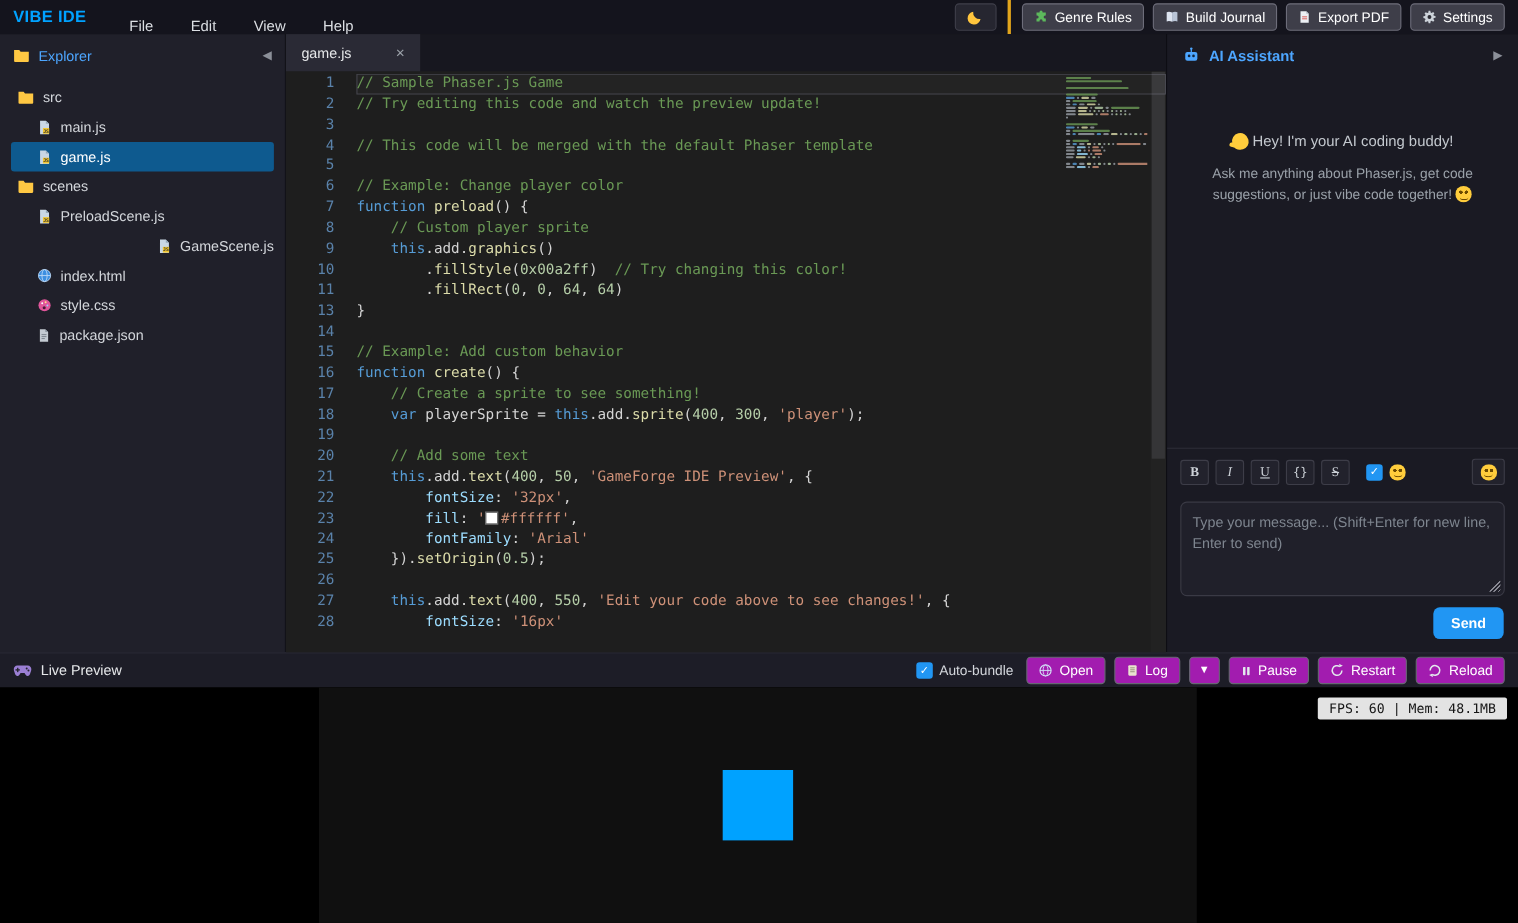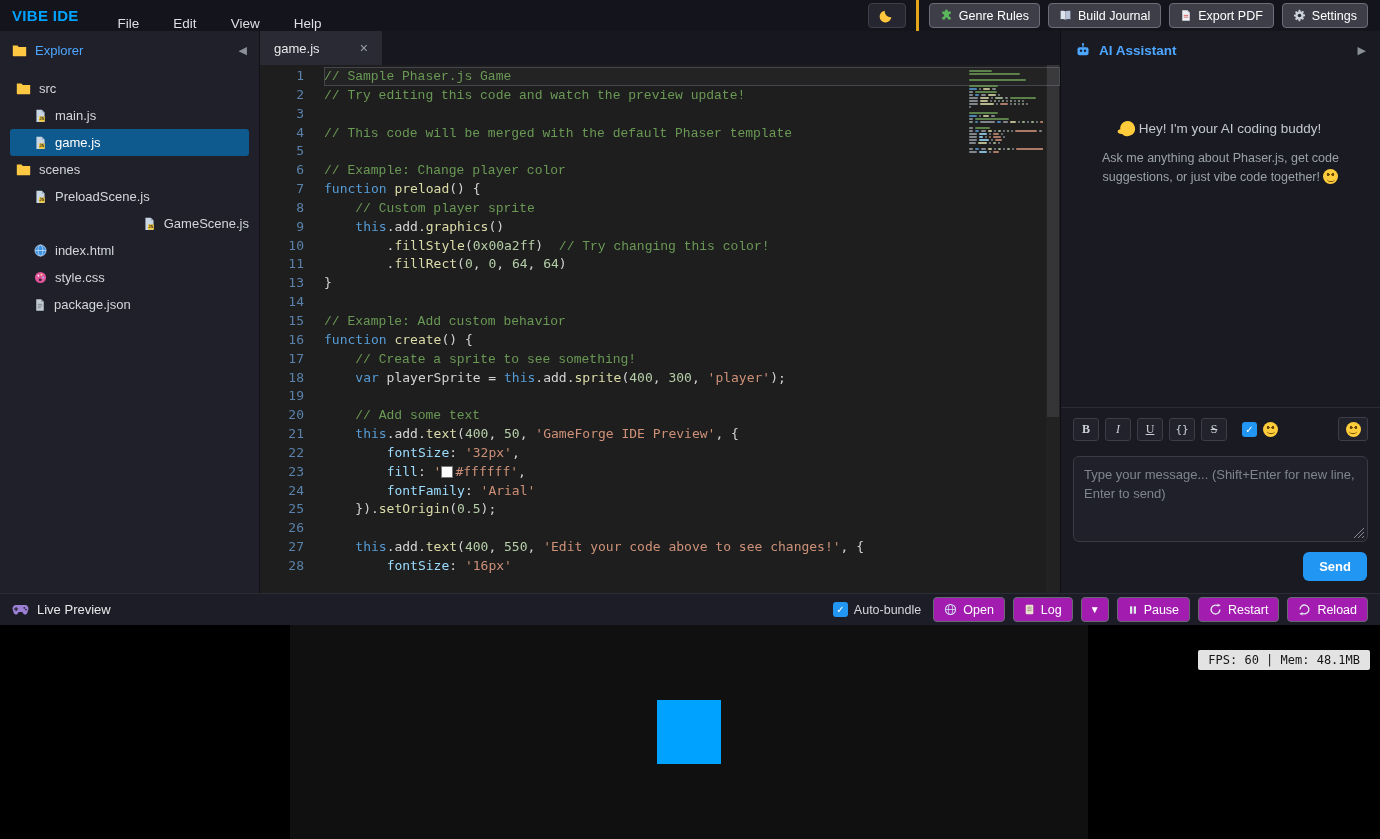--- a/index.html
+++ b/index.html
@@ -36,21 +36,21 @@
   
   .editor-col{flex:1;min-width:0;display:flex;flex-direction:column;background:#1e1e1e;}
   .tabbar{flex:0 0 34px;background:#17171f;display:flex;}
   .tab{width:122px;background:#2a2a35;display:flex;align-items:center;padding:0 14px;color:#e6e8ea;font-size:13px;}
   .tab-close{color:#9aa0a8;font-size:14px;margin-left:auto;background:none;border:none;font-family:inherit;}
   .code-area{flex:1;position:relative;overflow:hidden;background:#1e1e1e;padding-top:2px;}
   .code-line{display:flex;height:18.85px;line-height:18.85px;font-family:"DejaVu Sans Mono",monospace;font-size:13px;white-space:pre;}
   .gutter{flex:0 0 64px;text-align:right;padding-right:20px;color:#5a82aa;}
   .line-content{flex:1;}
   .code-line.current .line-content{box-shadow:inset 0 0 0 1px #45454d;background:rgba(255,255,255,.025);}
-  .tk-c{color:var(--tk-c,#6A9955);font-family:Liberation Mono, monospace;} .tk-k{color:var(--tk-k,#569CD6);} .tk-f{color:var(--tk-f,#DCDCAA);}
+  .tk-c{color:var(--tk-c,#6A9955);} .tk-k{color:var(--tk-k,#569CD6);} .tk-f{color:var(--tk-f,#DCDCAA);}
   .tk-n{color:var(--tk-n,#B5CEA8);} .tk-s{color:var(--tk-s,#CE9178);} .tk-pr{color:var(--tk-pr,#9CDCFE);}
   .tk-p{color:var(--tk-p,#D4D4D4);}
   .color-swatch{display:inline-block;width:10px;height:10px;background:#fff;outline:1px solid #777;margin:0 3px 0 1px;vertical-align:-1px;}
   .minimap{position:absolute;top:4px;right:17px;width:74px;}
   .mm-line{height:3px;display:flex;align-items:center;gap:2px;overflow:hidden;}
   .mm-tk{height:2px;border-radius:1px;opacity:.8;flex:0 0 auto;}
   .tk-bg-c{background:var(--tk-c);} .tk-bg-k{background:var(--tk-k);} .tk-bg-f{background:var(--tk-f);}
   .tk-bg-n{background:var(--tk-n);} .tk-bg-s{background:var(--tk-s);} .tk-bg-pr{background:var(--tk-pr);}
   .tk-bg-p{background:#9aa0a8;}
   .scrollbar{position:absolute;top:0;right:0;width:14px;height:100%;background:rgba(255,255,255,.02);}
@@ -98,21 +98,21 @@
   .pv-right{margin-left:auto;display:flex;align-items:center;gap:8px;}
   .autobundle{display:flex;align-items:center;gap:6px;color:#d3d6db;font-size:12.5px;margin-right:4px;}
   .pv-btn{display:inline-flex;align-items:center;gap:6px;background:#a21caf;border:1px solid #686874;
     border-radius:4px;color:#fff;font-size:12.5px;height:25px;padding:0 10px;font-family:inherit;}
   .pv-btn.small{padding:0 8px;font-size:10px;}
 
   
   .preview-area{flex:0 0 214px;background:#000;position:relative;}
   .game-canvas{position:absolute;left:290px;top:0;width:798px;height:214px;background:#101010;}
   .player-sprite{position:absolute;left:50%;top:50%;transform:translate(-50%,-50%);width:64px;height:64px;background:var(--sprite,#00a2ff);}
-  .stats-badge{position:absolute;right:10px;top:25px;background:#e3e3e3;color:#151515;
+  .stats-badge{position:absolute;right:10px;top:9px;background:#e3e3e3;color:#151515;
     font-family:"DejaVu Sans Mono",monospace;font-size:12px;padding:3px 10px;border-radius:2px;}
 </style>
 </head>
 <body>
 
 <div class="app">
 
   <div class="topbar">
     <span class="logo">VIBE IDE</span>
     <div id="menu-items">

